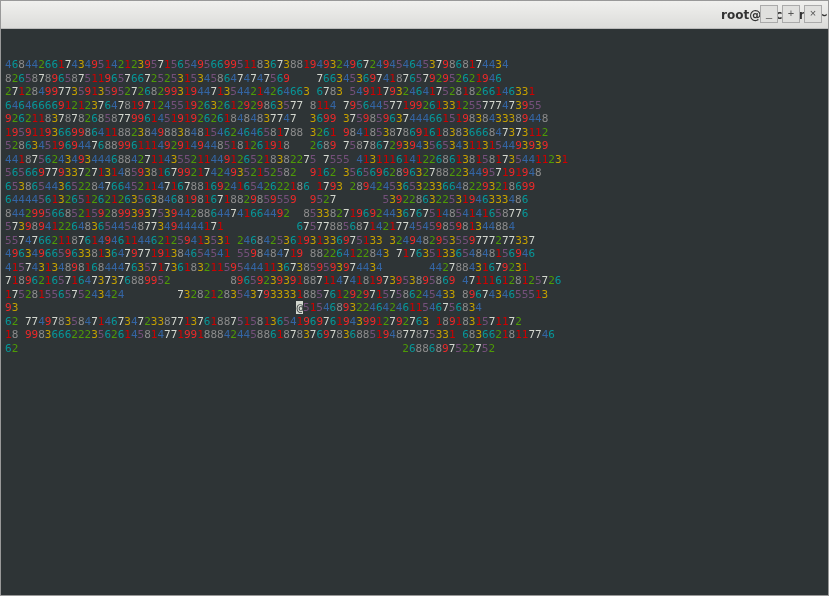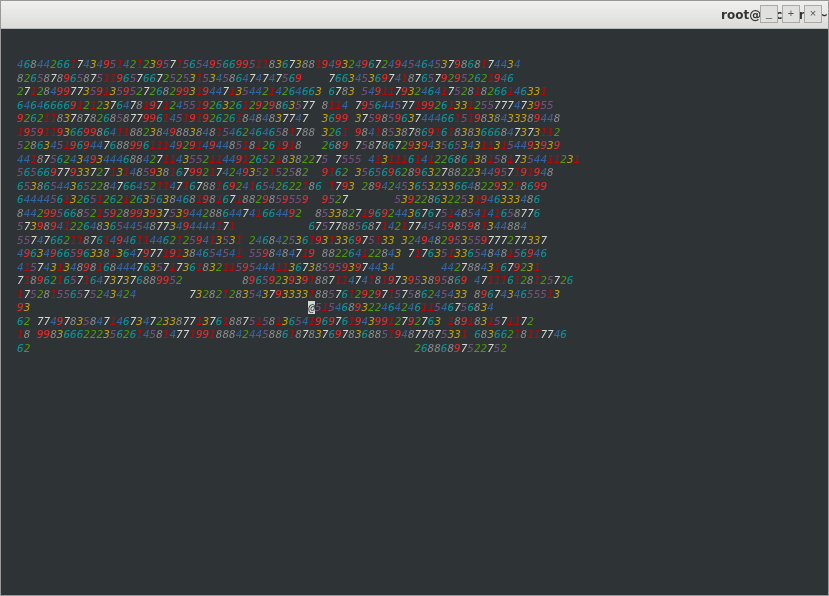--- a/index.html
+++ b/index.html
@@ -48,28 +48,27 @@
     border: 1px solid #aaa;
     font-size: 11px;
     line-height: 14px;
     text-align: center;
     color: #555;
     cursor: pointer;
   }
   .terminal {
     flex: 1;
     background: #2e3436;
-    padding: 2px 16px;
+    padding: 2px 4px;
     font-family: "DejaVu Sans Mono", "Consolas", monospace;
     font-size: 11px;
     line-height: 13.5px;
     letter-spacing: 0px;
     overflow: hidden;
     white-space: pre;
-    font-style: italic;
   }
   .d1 { color: #cc0000; }
   .d2 { color: #4e9a06; }
   .d3 { color: #c4a000; }
   .d4 { color: #3465a4; }
   .d5 { color: #75507b; }
   .d6 { color: #06989a; }
   .d7 { color: #d3d7cf; }
   .d8 { color: #8b8b8b; }
   .d9 { color: #ef2929; }

